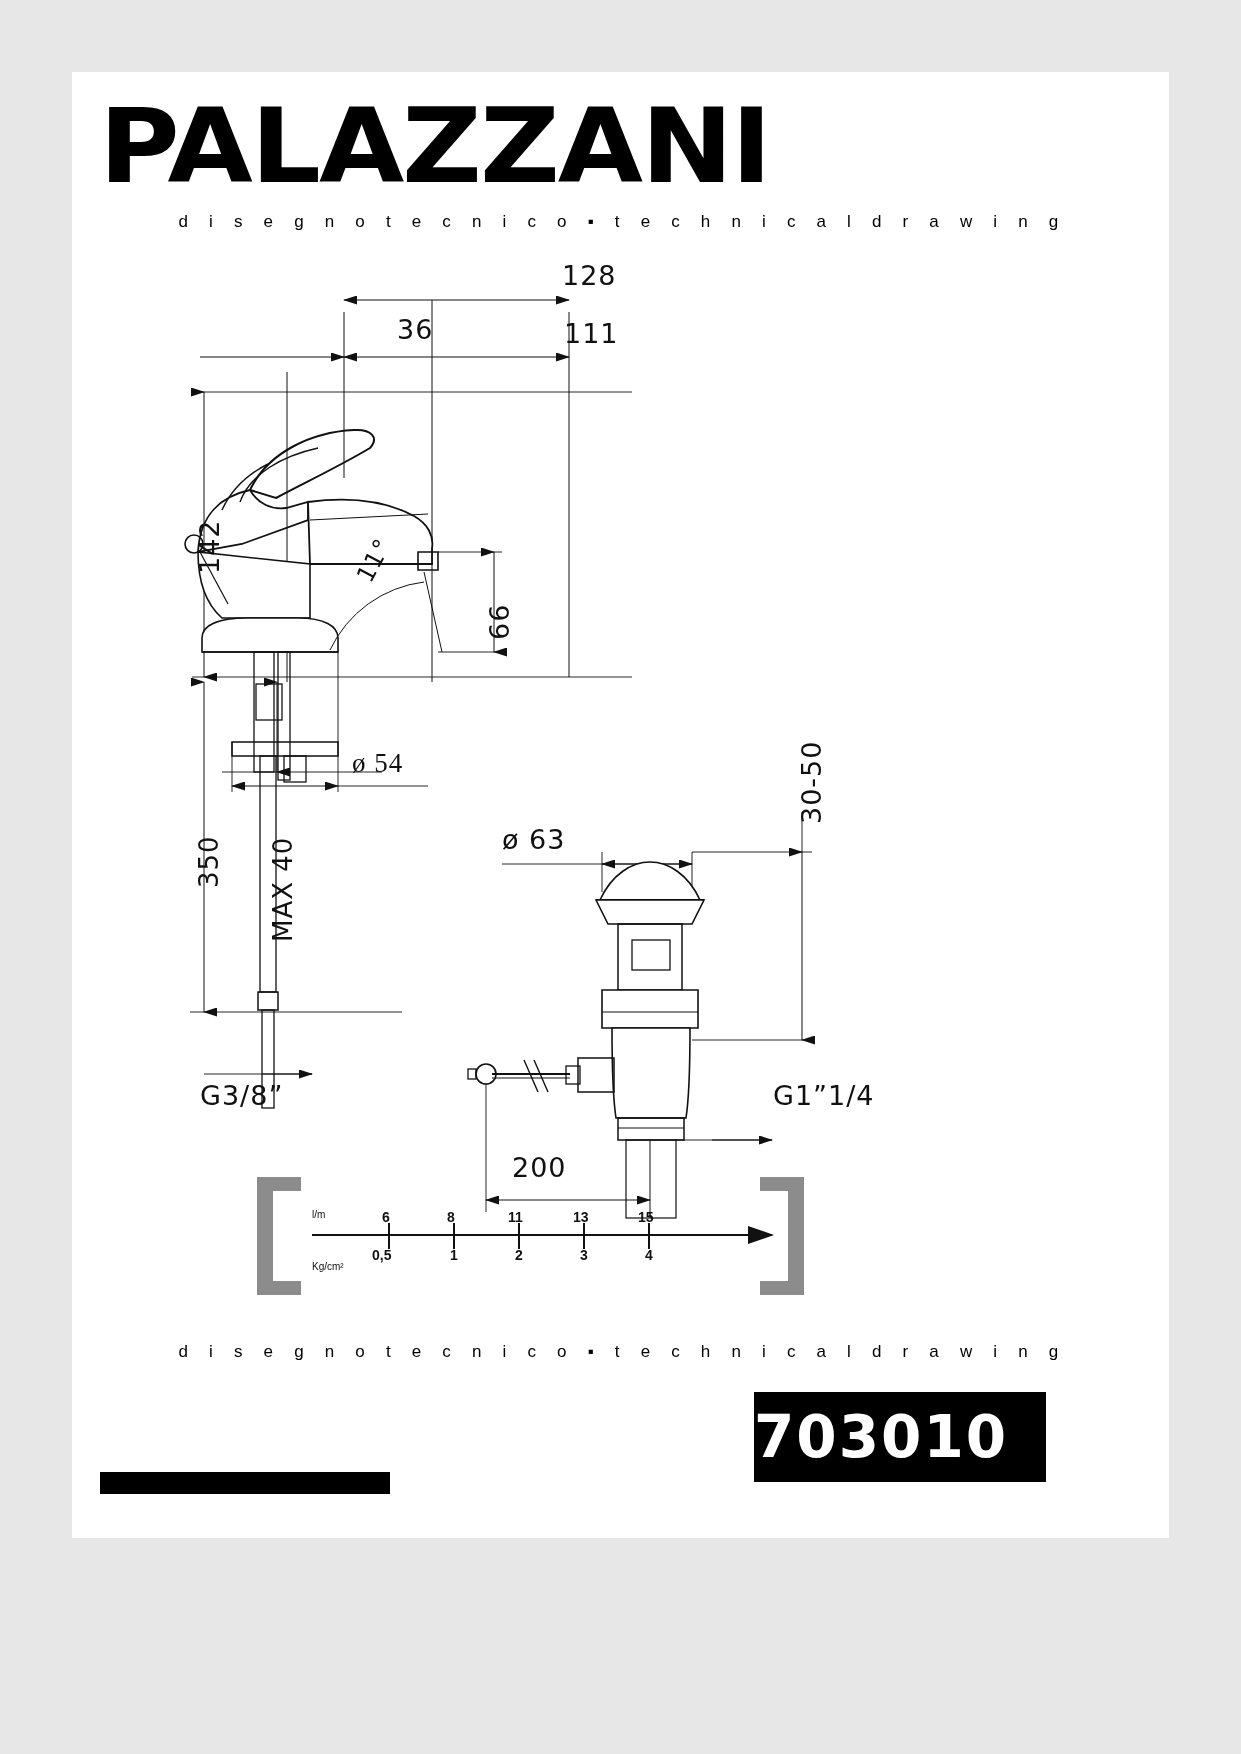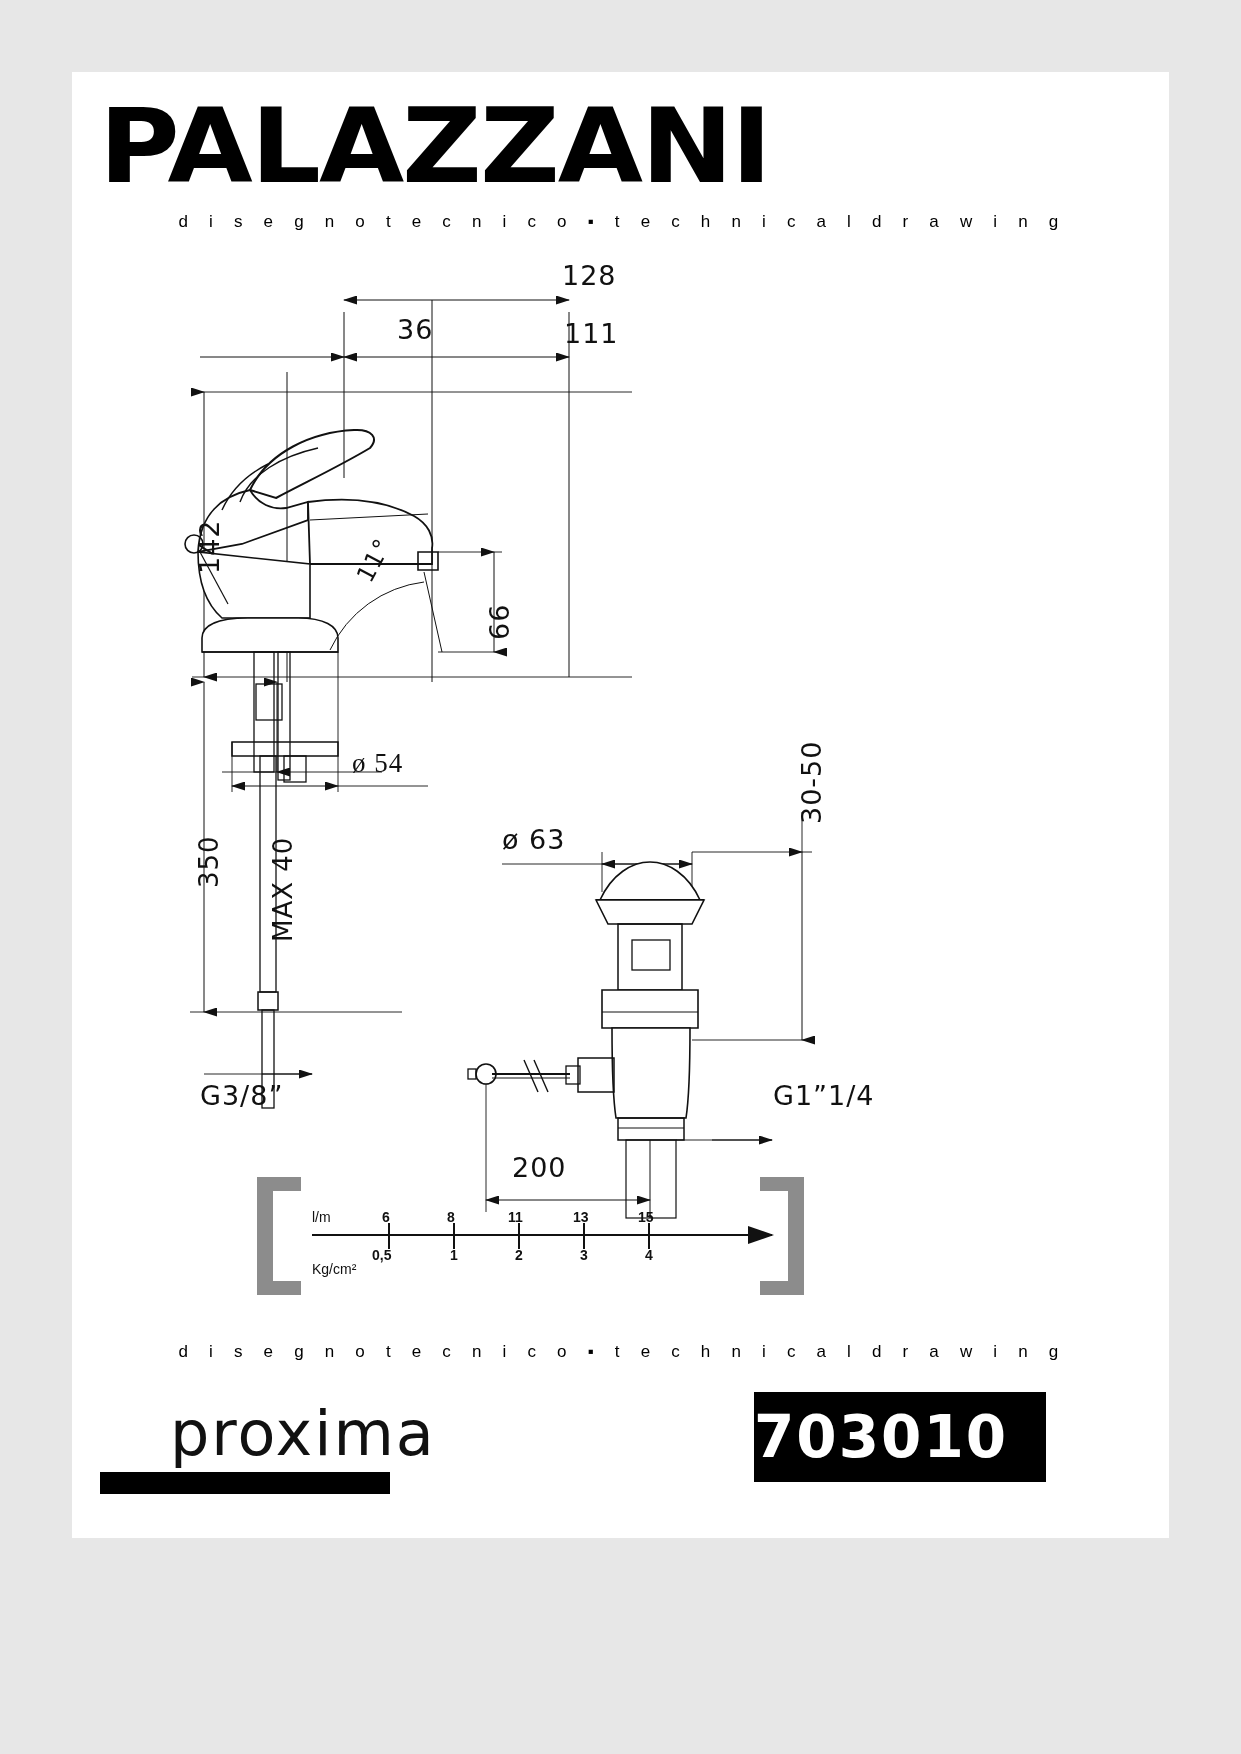--- a/index.html
+++ b/index.html
@@ -74,21 +74,21 @@
   .bracket.right:before,.bracket.right:after{left:-28px;}
   .scale-label{
     position:absolute;
     font-size:14px;
     font-weight:bold;
     color:#111;
     white-space:nowrap;
   }
   .scale-unit{
     position:absolute;
-    font-size:14px;
+    font-size:10px;
     color:#111;
     white-space:nowrap;
   }
   
   .proxima{
     position:absolute;left:98px;top:1325px;
     font-family:"DejaVu Sans", sans-serif;
     font-size:62px;
     color:#111;
     letter-spacing:2px;
@@ -299,17 +299,16 @@
     <div class="scale-label" style="left:566px;top:32px;">15</div>
 
     <div class="scale-label" style="left:300px;top:70px;">0,5</div>
     <div class="scale-label" style="left:378px;top:70px;">1</div>
     <div class="scale-label" style="left:443px;top:70px;">2</div>
     <div class="scale-label" style="left:508px;top:70px;">3</div>
     <div class="scale-label" style="left:573px;top:70px;">4</div>
   </div>
 
   <div class="foot-sub">d i s e g n o   t e c n i c o   ▪   t e c h n i c a l   d r a w i n g</div>
-  <div class="proxima">proxima</div>
   <div class="proxima-bar"></div>
   <div class="codebox">703010</div>
 
 </div>
 
 </body></html>

